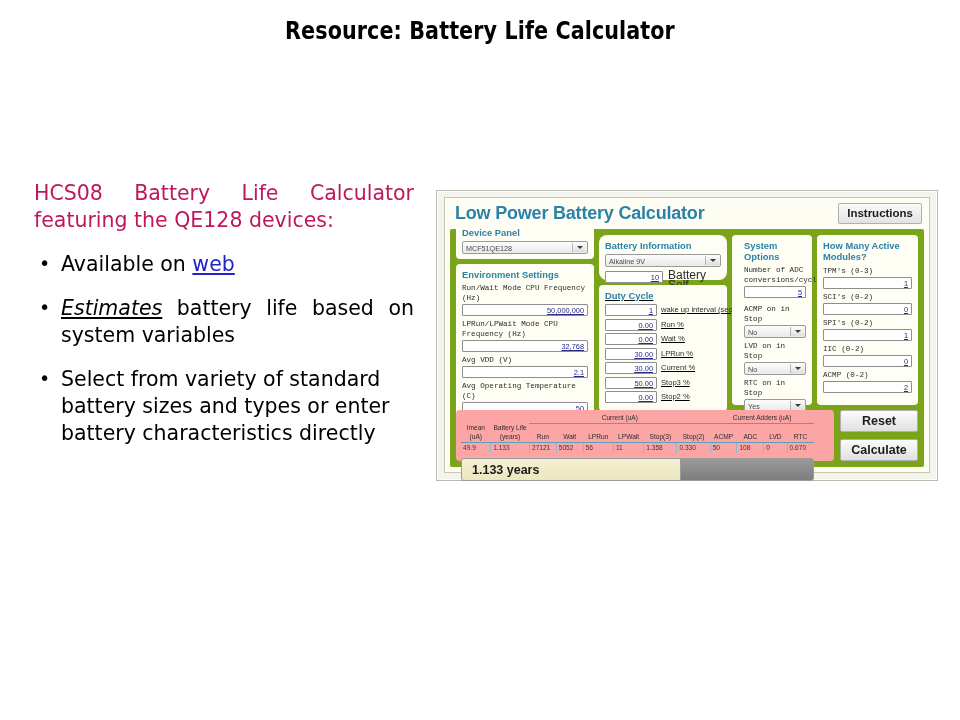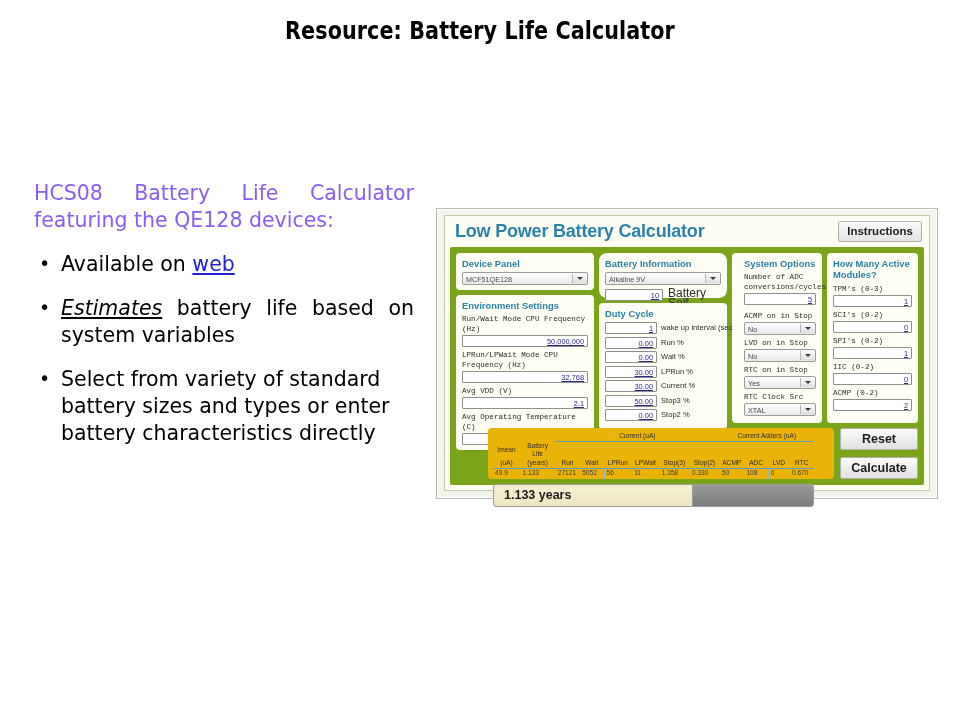--- a/index.html
+++ b/index.html
@@ -13,38 +13,38 @@
   .slide-title{
     position:absolute;left:0;top:16px;width:960px;text-align:center;
     font-family:"DejaVu Sans Condensed","Liberation Sans", sans-serif;
     font-weight:bold;font-size:25px;color:#000000;letter-spacing:0.1px;
     transform:scaleX(0.92);transform-origin:center top;
   }
 
   
   .body-copy{position:absolute;left:34px;top:180px;width:380px;color:#000;}
   .lead{
-    font-size:20.5px;line-height:27px;color:#8b5cf6;
+    font-size:20.5px;line-height:27px;color:#be185d;
     text-align:justify;text-justify:inter-word;
   }
   .bullets{margin:0;padding:0;list-style:none;}
   .bullets li{
     position:relative;padding-left:27px;margin-top:17px;
     font-size:20.5px;line-height:27px;text-align:justify;text-justify:inter-word;
   }
   .bullets li .bul{
     position:absolute;left:5px;top:-1px;font-size:19px;line-height:27px;
   }
   .bullets li:last-child{text-align:left;}
   .weblink{color:#2222cc;text-decoration:underline;}
   .em-underline{font-style:italic;text-decoration:underline;}
 
   
   .calc-shot{
-    position:absolute;left:436px;top:208px;width:502px;height:291px;
+    position:absolute;left:436px;top:190px;width:502px;height:291px;
     box-sizing:border-box;background:#f4f4ef;
     border:1px solid #b9b9ae;
     box-shadow:0 0 0 1px #ffffff inset;
   }
   .calc-inner{
     position:absolute;left:7px;top:6px;right:7px;bottom:7px;
     background:#fdfdf4;border:1px solid #c8c8a8;box-sizing:border-box;
   }
   .calc-head{
     position:relative;height:30px;
@@ -67,23 +67,23 @@
   .calc-green{
     position:absolute;left:5px;right:5px;top:31px;bottom:5px;
     background:#7aa41a;border-radius:2px;
   }
 
   .panel-row{position:absolute;left:6px;right:6px;top:6px;height:170px;display:flex;gap:5px;}
   .white-card{
     background:#fefef4;border-radius:4px;box-sizing:border-box;
     position:relative;padding:5px 6px;
   }
-  .col-a{width:138px;display:flex;flex-direction:column;gap:5px;}
+  .col-a{width:138px;display:flex;flex-direction:column;gap:5px;justify-content:center;}
   .col-b{width:128px;display:flex;flex-direction:column;gap:5px;}
-  .col-c{width:90px;padding-left:12px;}
+  .col-c{width:80px;padding-left:12px;}
   .col-d{flex:1;}
 
   .card-title{
     font-family:"Liberation Sans","DejaVu Sans",sans-serif;
     font-weight:bold;font-size:9.4px;color:#2b82a8;line-height:11px;
     margin-bottom:3px;
   }
   .fld-label{
     font-family:Liberation Mono, monospace;
     font-size:7.6px;color:#2d2d2d;line-height:10px;margin-bottom:1px;
@@ -129,21 +129,21 @@
     font-family:"Liberation Sans","DejaVu Sans",sans-serif;
     font-size:12px;color:#2d2d2d;line-height:9.5px;
   }
 
   .so-gap{margin-top:6px;}
   .mod-gap{margin-top:3px;}
 
   
   .results-wrap{position:absolute;left:6px;right:6px;top:181px;bottom:6px;display:flex;gap:6px;}
   .results-card{
-    flex:1;background:#eab308;border-radius:4px;box-sizing:border-box;padding:4px 20px 5px 5px;margin-left:32px;
+    flex:1;background:#fca5a5;border-radius:4px;box-sizing:border-box;padding:4px 20px 5px 5px;
   }
   .btn-col{width:78px;display:flex;flex-direction:column;justify-content:center;gap:7px;}
   .calcbtn{
     height:21px;display:flex;align-items:center;justify-content:center;
     font-family:"Liberation Sans","DejaVu Sans",sans-serif;
     font-weight:bold;font-size:12.5px;color:#1c1c1c;
     background:linear-gradient(#fcfcfc,#e0e0e0);
     border:1px solid #b0b0b0;border-radius:2px;text-align:center;
   }
 
@@ -254,21 +254,21 @@
                 <span class="arrowbox">
                     <i></i>
                   </span>
               </div>
               <div class="bi-row">
                 <div class="txtbox">10</div>
                 <div class="bil">Battery Self Discharge (uA)</div>
               </div>
             </div>
 
-            <div class="white-card" style="flex:1;">
+            <div class="white-card" style="flex:1;text-decoration:underline;">
               <div class="card-title">Duty Cycle</div>
 
               <div class="dc-row">
                 <div class="txtbox">1</div>
                 <div class="dcl">wake up interval (sec)</div>
               </div>
               <div class="dc-row">
                 <div class="txtbox">0.00</div>
                 <div class="dcl">Run %</div>
               </div>

